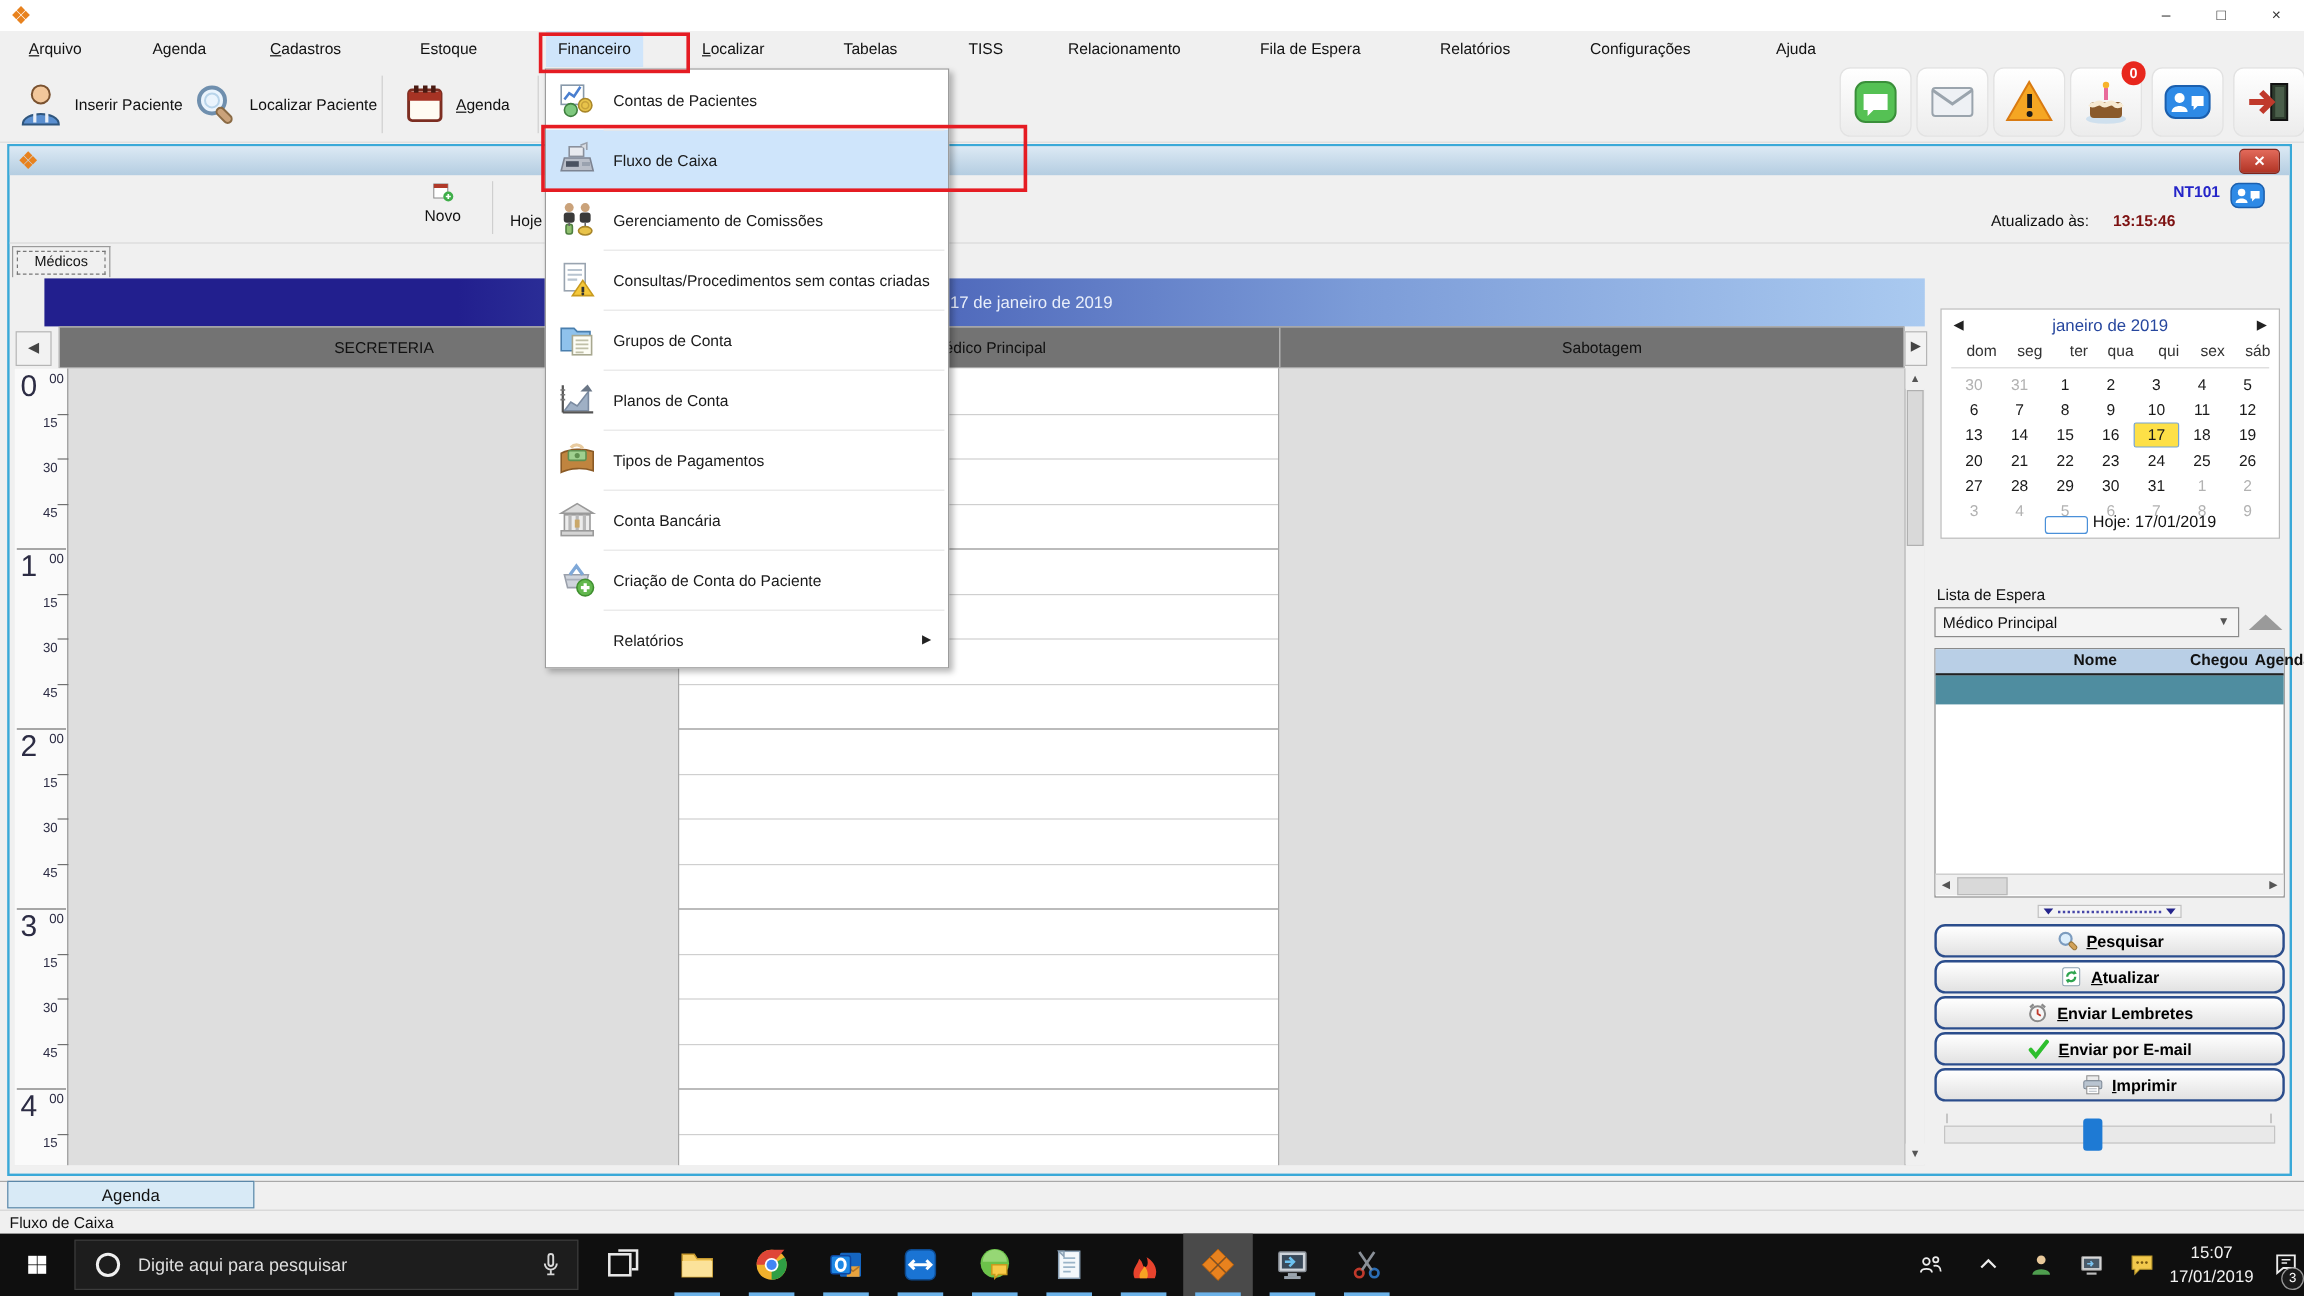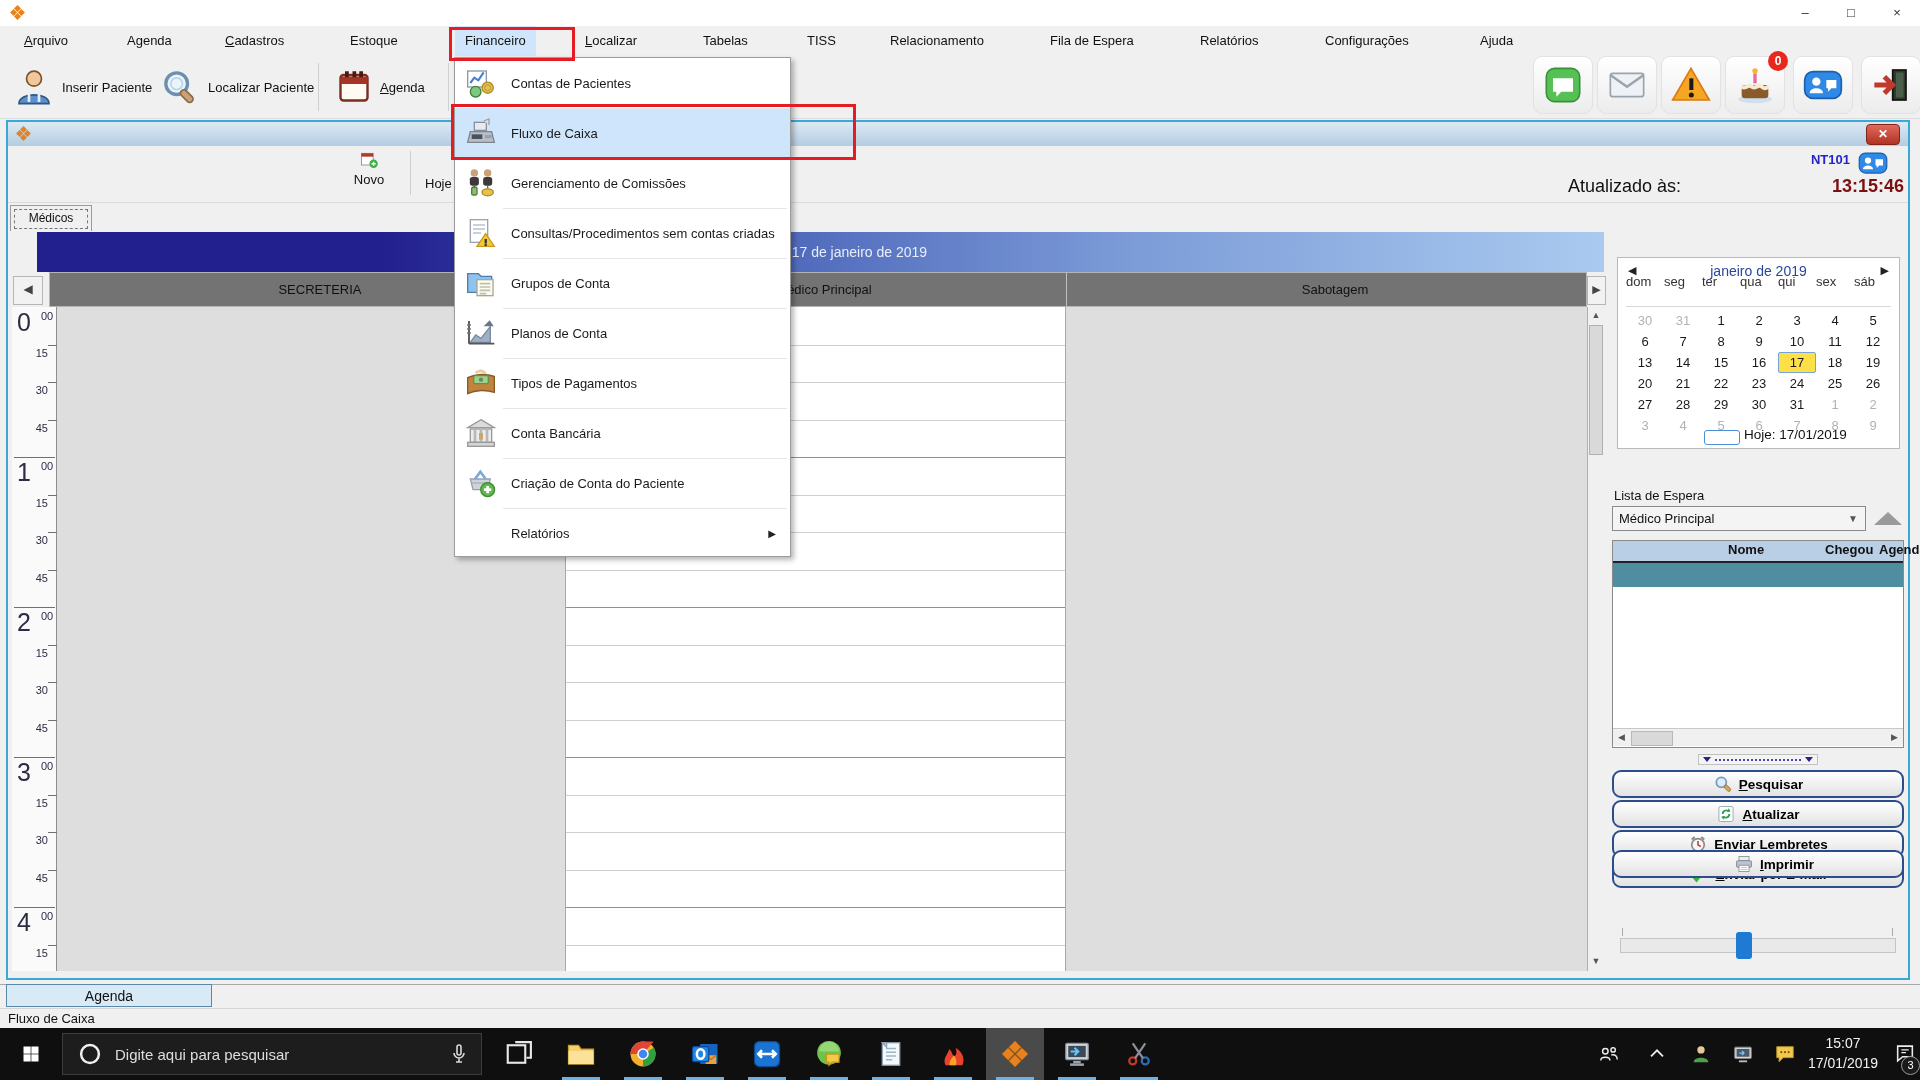--- a/index.html
+++ b/index.html
@@ -35,21 +35,21 @@
   #aw-close{position:absolute;right:8px;top:2px;width:32px;height:19px;border:1px solid #7e241b;border-radius:4px;
      background:linear-gradient(#e26a5a,#b03324);color:#fff;font-weight:bold;font-size:12px;text-align:center;line-height:19px;cursor:pointer}
   #aw-toolbar{position:absolute;left:0;top:24px;width:1900px;height:56px;border-bottom:1px solid #dadada}
   #novo-btn{position:absolute;left:330px;top:4px;width:62px;height:48px;text-align:center;font-size:13px}
   #novo-btn .ic{display:flex;justify-content:center}
   #novo-label{display:block;margin-top:2px}
   #aw-tbsep{position:absolute;left:402px;top:5px;width:1px;height:44px;background:#cfcfcf}
   #hoje-label{position:absolute;left:417px;top:30px;font-size:13px}
   #nt-code{position:absolute;left:1770px;top:6px;width:72px;text-align:right;font-size:13px;font-weight:bold;color:#2424c8}
   #nt-icon{position:absolute;left:1850px;top:2px}
-  #updated-line{position:absolute;left:1560px;top:30px;width:336px;display:flex;justify-content:space-between;gap:20px;font-size:18px}
+  #updated-line{position:absolute;left:1560px;top:30px;width:336px;display:flex;justify-content:center;gap:20px;font-size:13px}
   #updated-time{font-weight:bold;color:#7c1010}
 
   #aw-tab-medicos{position:absolute;left:2px;top:83px;width:80px;height:25px;background:#f0f0f0;border:1px solid #9a9a9a;border-bottom:none;
       font-size:12px;text-align:center;line-height:24px}
   #aw-tab-medicos i{position:absolute;left:3px;top:3px;right:3px;bottom:2px;border:1px dashed #777}
 
   #date-band{position:absolute;left:29px;top:110px;width:1567px;height:40px;
      background:linear-gradient(90deg,#221f8e 0%,#221f8e 22%,#4a63b8 45%,#7c9cd8 70%,#aacaf0 100%);
      color:#e8eefa;font-size:14px;display:flex;align-items:center;justify-content:center}
   #col-headers{position:absolute;left:41px;top:150px;width:1538px;height:35px;background:#737373;border:1px solid #b5b5b5;box-sizing:border-box}
@@ -73,21 +73,21 @@
   .gvline{position:absolute;top:0;width:1px;height:664px;background:#a8a8a8}
   #vscroll{position:absolute;left:1575px;top:0;width:17px;height:664px;background:#f0f0f0;border-left:1px solid #b0b0b0;box-sizing:border-box}
   .sbtn{position:absolute;left:0;width:16px;height:17px;font-size:9px;color:#555;text-align:center;line-height:17px;background:#f0f0f0;cursor:pointer}
   #vthumb{position:absolute;left:1px;top:18px;width:14px;height:130px;background:#d9d9d9;border:1px solid #b0b0b0;box-sizing:border-box;cursor:grab}
 
   
   #calendar{position:absolute;left:1609px;top:135px;width:283px;height:192px;background:#fff;border:1px solid #b9b9b9;box-sizing:border-box}
   #cal-title{position:absolute;left:0;top:5px;width:100%;text-align:center;font-size:14px;color:#27479e}
   .cal-nav{position:absolute;top:6px;font-size:11px;color:#222;cursor:pointer}
   #cal-prev{left:10px}#cal-next{right:10px}
-  .cal-dh{position:absolute;top:16px;width:38px;text-align:left;font-size:13px;color:#333}
+  .cal-dh{position:absolute;top:27px;width:38px;text-align:right;font-size:13px;color:#333}
   #cal-dh-line{position:absolute;left:8px;top:48px;width:265px;height:1px;background:#d8d8d8}
   .cal-cell{position:absolute;width:38px;height:21px;text-align:center;font-size:13px;line-height:21px;color:#1a1a1a;cursor:pointer}
   .cal-cell.o{color:#b2b2b2}
   .cal-cell.sel{background:#fde047;border:1px solid #77a4d4;border-radius:2px;box-sizing:border-box;line-height:19px}
   #cal-today-box{position:absolute;left:86px;top:172px;width:34px;height:13px;border:1px solid #4a90d9;border-radius:3px;background:#fff}
   #cal-today{position:absolute;left:126px;top:169px;font-size:13.5px;color:#111}
 
   #wl-label{position:absolute;left:1606px;top:366px;font-size:13px}
   #wl-combo{position:absolute;left:1604px;top:384px;width:254px;height:25px;background:#f4f4f4;border:1px solid #8a8a8a;box-sizing:border-box;
      font-size:13px;line-height:23px;padding-left:6px;cursor:pointer}
@@ -544,21 +544,21 @@
         <span><u>E</u>nviar Lembretes</span>
       </div>
       <div class="side-btn" style="top: 738px;">
         <span>
           <svg width="20" height="20" viewBox="0 0 24 24">
             <path d="M4 13l5 6L20 5" stroke="#2ebf2e" stroke-width="4.2" fill="none" stroke-linecap="round"></path>
           </svg>
         </span>
         <span><u>E</u>nviar por E-mail</span>
       </div>
-      <div class="side-btn" style="top: 728px; padding-left: 32px;">
+      <div class="side-btn" style="top: 768px; padding-left: 32px;">
         <span>
           <svg width="20" height="20" viewBox="0 0 24 24">
             <rect x="6" y="3" width="12" height="5" fill="#ececec" stroke="#8a8a8a"></rect>
             <rect x="3" y="8" width="18" height="8" rx="1.5" fill="#b9c4d0" stroke="#7a8694"></rect>
             <rect x="6" y="13.5" width="12" height="7.5" fill="#fff" stroke="#8a8a8a"></rect>
             <path d="M8 16h8M8 18.5h8" stroke="#b0b8c0"></path>
           </svg>
         </span>
         <span><u>I</u>mprimir</span>
       </div>

